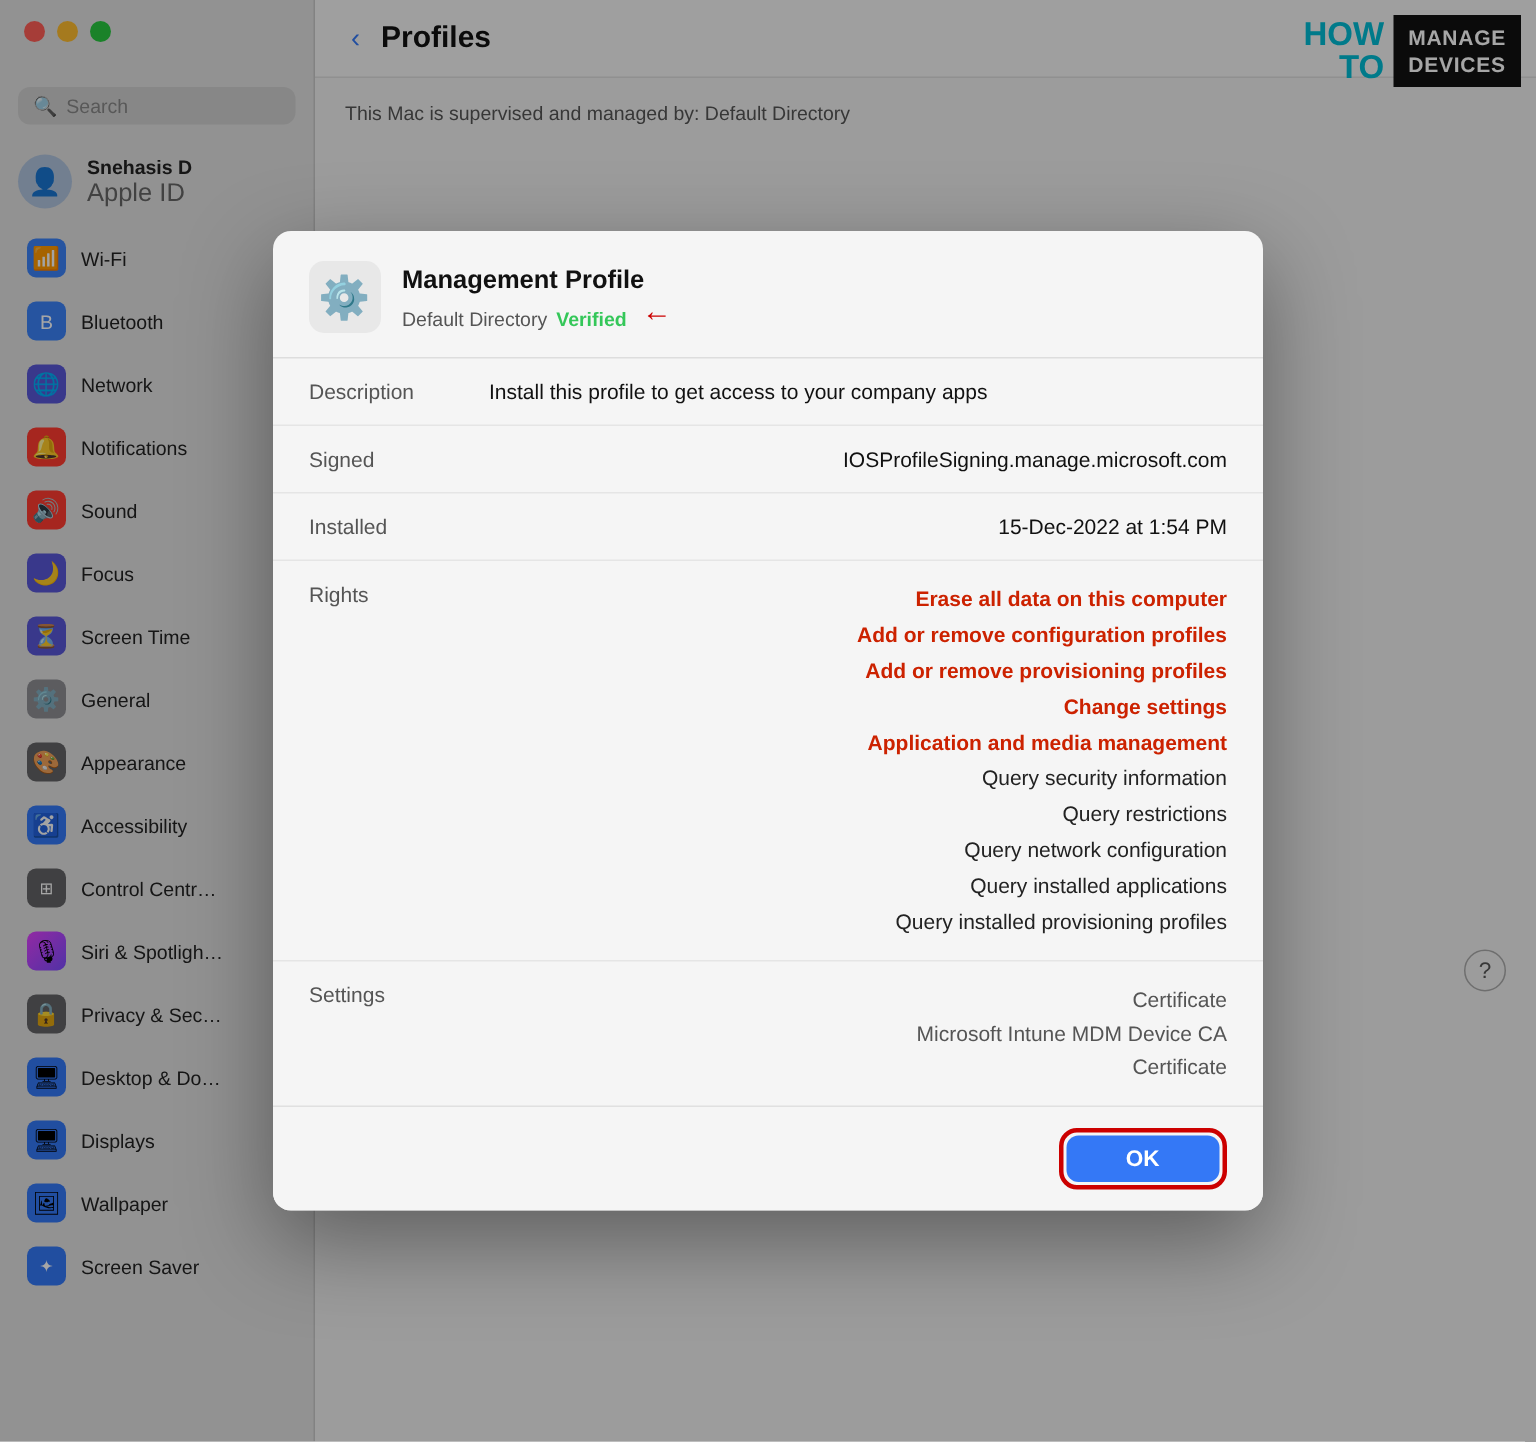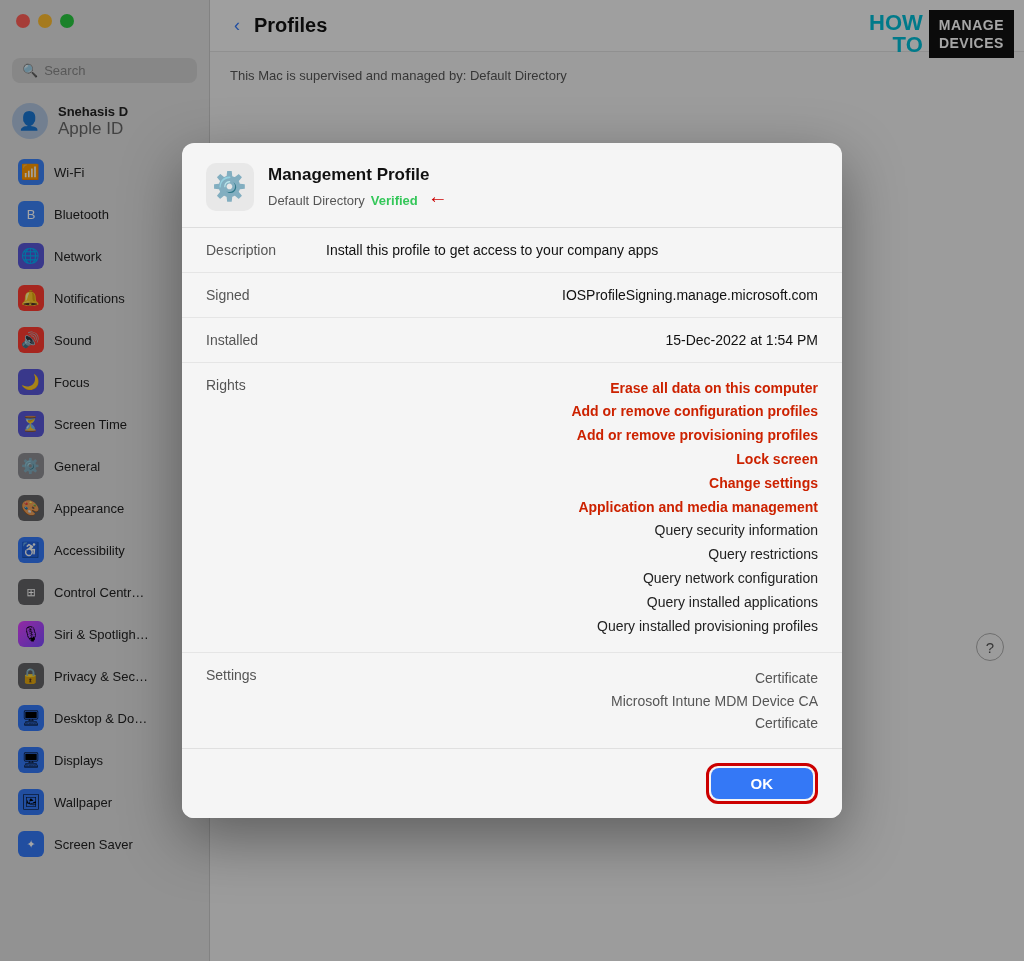--- a/index.html
+++ b/index.html
@@ -569,21 +569,20 @@
           <div class="dialog-row-value" style="text-align:right;">15-Dec-2022 at 1:54 PM</div>
         </div>
 
         <div class="dialog-row">
           <div class="dialog-row-label">Rights</div>
           <div class="dialog-row-value rights-col">
 
           <span class="right-item red">Erase all data on this computer</span>
               <span class="right-item red">Add or remove configuration profiles</span>
               <span class="right-item red">Add or remove provisioning profiles</span>
-              <span class="right-item red">Lock screen</span>
               <span class="right-item red">Change settings</span>
               <span class="right-item red">Application and media management</span>
               <span class="right-item normal">Query security information</span>
               <span class="right-item normal">Query restrictions</span>
               <span class="right-item normal">Query network configuration</span>
               <span class="right-item normal">Query installed applications</span>
               <span class="right-item normal">Query installed provisioning profiles</span>
             </div>
         </div>
 

